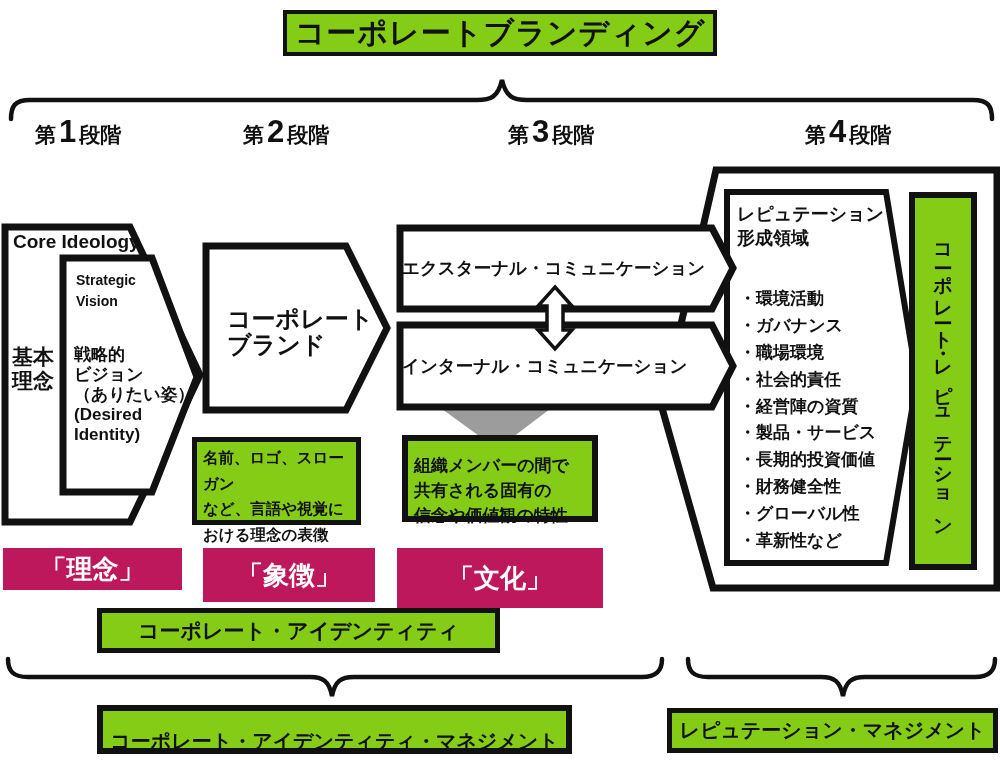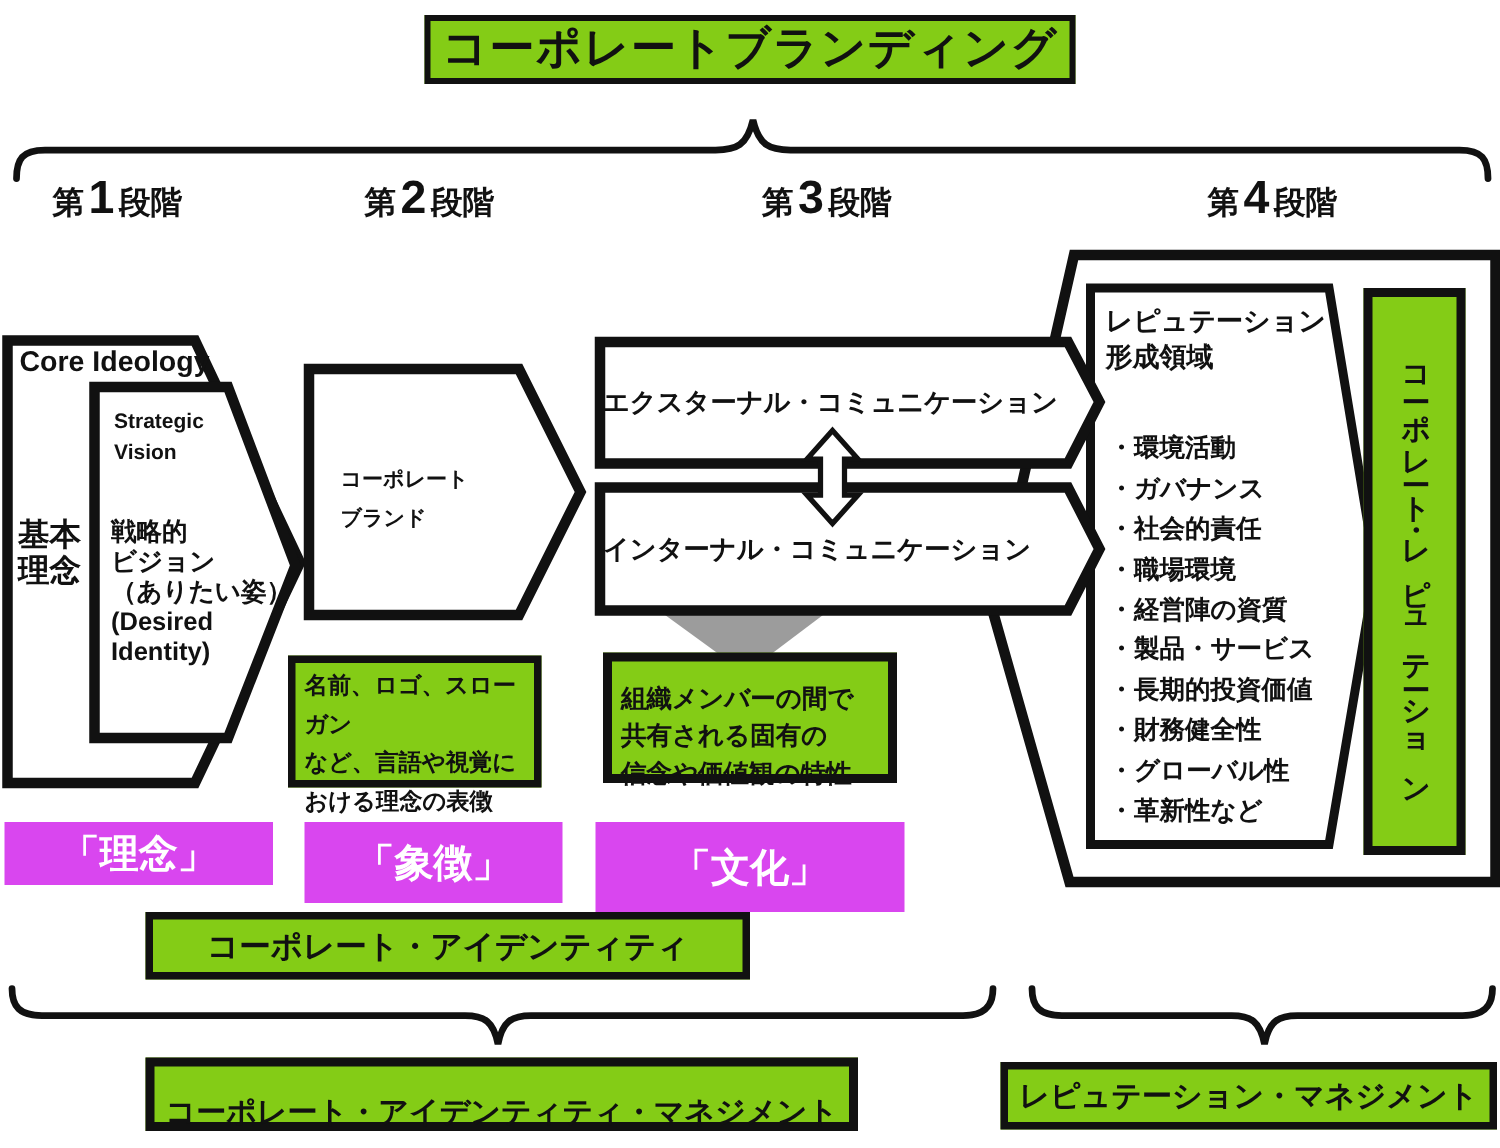--- a/index.html
+++ b/index.html
@@ -5,21 +5,21 @@
   html,body { margin:0; padding:0; background:#fff; }
   .canvas {
     position:relative; width:1000px; height:765px; background:#fff;
     font-family:"Liberation Sans","DejaVu Sans",sans-serif;
     font-weight:bold; color:#111; overflow:hidden;
   }
   .canvas svg { position:absolute; left:0; top:0; }
   .txt { position:absolute; white-space:pre-line; line-height:1.2; }
   .box { position:absolute; box-sizing:border-box; background:#84cc16; border:5px solid #111;
          display:flex; align-items:center; justify-content:center; text-align:center; }
-  .bar { position:absolute; box-sizing:border-box; background:#d946ef; color:#fff;
+  .bar { position:absolute; box-sizing:border-box; background:#be185d; color:#fff;
          display:flex; align-items:center; justify-content:center; font-size:26px; }
   .stage-label { position:absolute; display:flex; align-items:baseline; font-size:21px; }
   .stage-label .num { font-size:31px; padding:0 3px; }
   .vtext { writing-mode:vertical-rl; text-orientation:mixed; letter-spacing:4px; font-size:19px; }
   .list-col div { height:26.9px; }
 </style>
 </head>
 <body>
 
 <div class="canvas">
@@ -80,39 +80,39 @@
   <div class="txt" style="left:12px; top:345px; font-size:21px; line-height:24px;">基本
 理念</div>
   <div class="txt" style="left:76px; top:270px; font-size:14px; line-height:21px;">Strategic
 Vision</div>
   <div class="txt" style="left:74px; top:345px; font-size:17px; line-height:20px;">戦略的
 ビジョン
 （ありたい姿）
 (Desired
 Identity)</div>
 
-  <div class="txt" style="left:227px; top:306px; font-size:14px; line-height:26px;">コーポレート
+  <div class="txt" style="left:227px; top:306px; font-size:24px; line-height:26px;">コーポレート
 ブランド</div>
   <div class="box" style="left:192px; top:437px; width:169px; height:88px; border-width:5px; justify-content:flex-start; align-items:flex-start;">
     <span class="txt" style="position:static; font-size:15.5px; line-height:25.5px; text-align:left; padding:3px 0 0 6px;">名前、ロゴ、スローガン
 など、言語や視覚に
 おける理念の表徴</span>
   </div>
 
   <div class="txt" style="left:402px; top:258px; width:310px; text-align:left; font-size:17.5px;">エクスターナル・コミュニケーション</div>
   <div class="txt" style="left:402px; top:356px; width:310px; text-align:left; font-size:17.5px;">インターナル・コミュニケーション</div>
   <div class="box" style="left:402px; top:435px; width:196px; height:87px; border-width:6px; justify-content:flex-start; align-items:flex-start;">
     <span class="txt" style="position:static; font-size:17px; line-height:25px; text-align:left; padding:12px 0 0 6px;">組織メンバーの間で
 共有される固有の
 信念や価値観の特性</span>
   </div>
 
   <div class="txt" style="left:737px; top:203px; font-size:18px; line-height:23.5px;">レピュテーション
 形成領域</div>
-  <div class="txt list-col" style="left:739px; top:289px; font-size:17px;"><div>・環境活動</div><div>・ガバナンス</div><div>・社会的責任</div><div>・職場環境</div><div>・経営陣の資質</div><div>・製品・サービス</div><div>・長期的投資価値</div><div>・財務健全性</div><div>・グローバル性</div><div>・革新性など</div></div>
+  <div class="txt list-col" style="left:739px; top:289px; font-size:17px;"><div>・環境活動</div><div>・ガバナンス</div><div>・職場環境</div><div>・社会的責任</div><div>・経営陣の資質</div><div>・製品・サービス</div><div>・長期的投資価値</div><div>・財務健全性</div><div>・グローバル性</div><div>・革新性など</div></div>
   <div class="box" style="left:909px; top:192px; width:68px; height:378px; border-width:6px;">
     <span class="vtext">コーポレート・レピュテーション</span>
   </div>
 
   <div class="bar" style="left:3px; top:548px; width:179px; height:42px;">
     <span>「理念」</span>
   </div>
   <div class="bar" style="left:203px; top:548px; width:172px; height:54px;">
     <span>「象徴」</span>
   </div>

